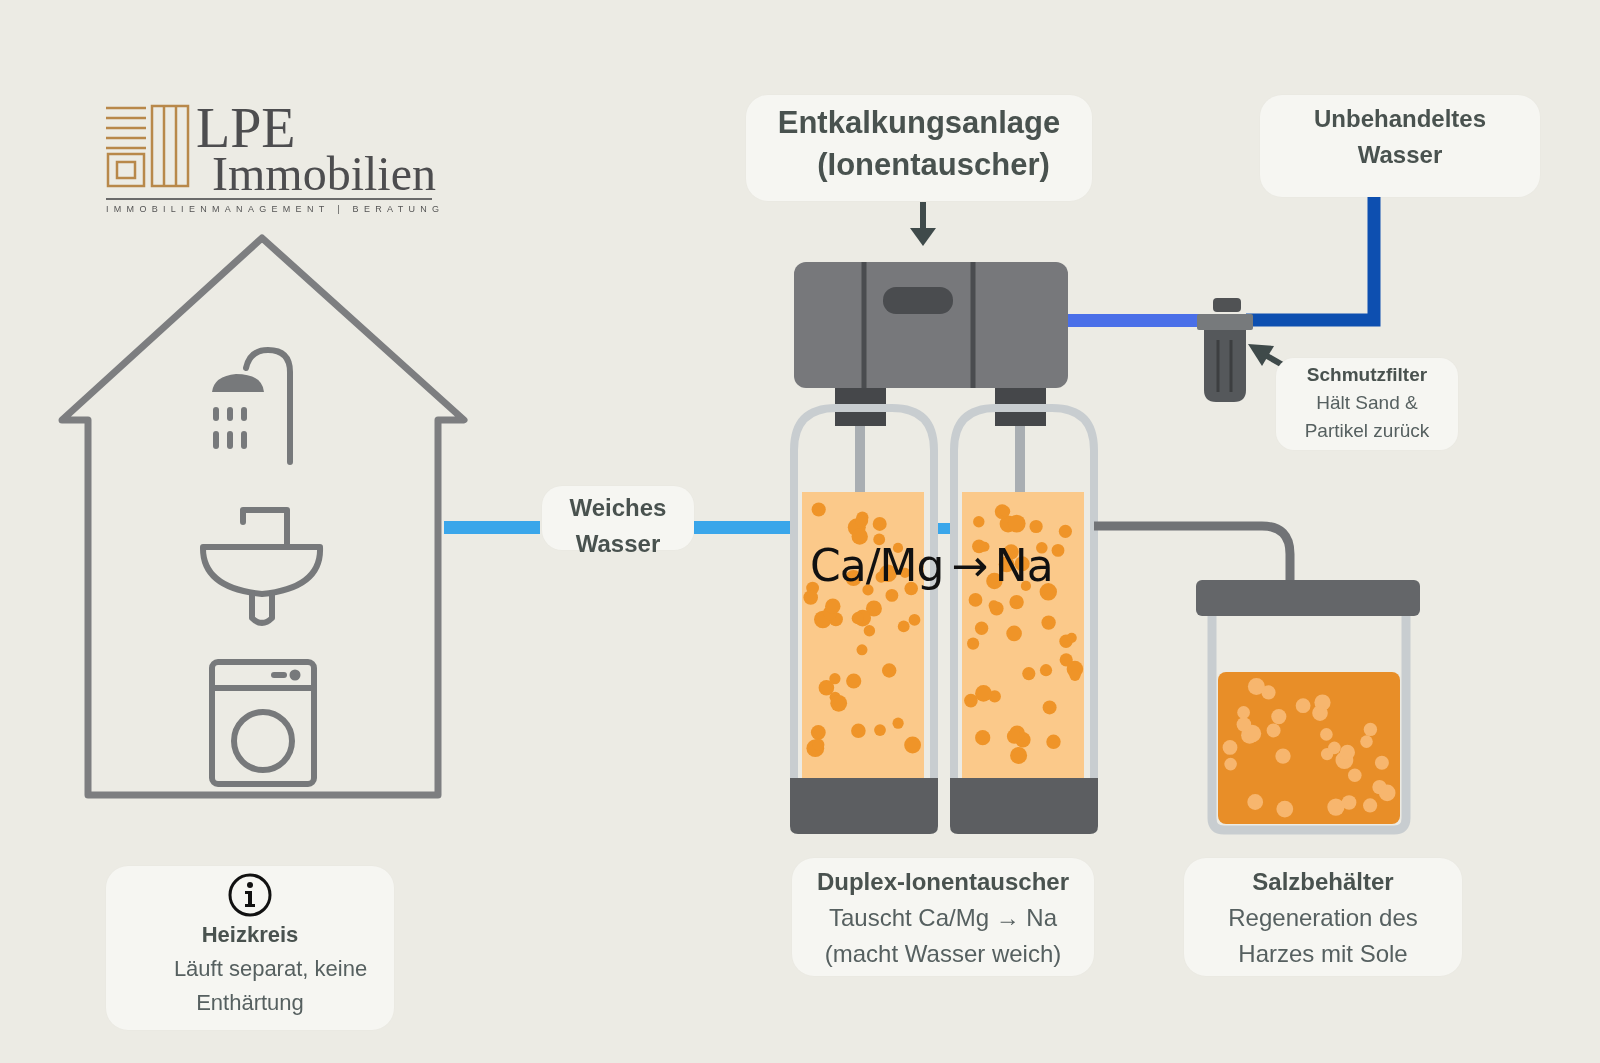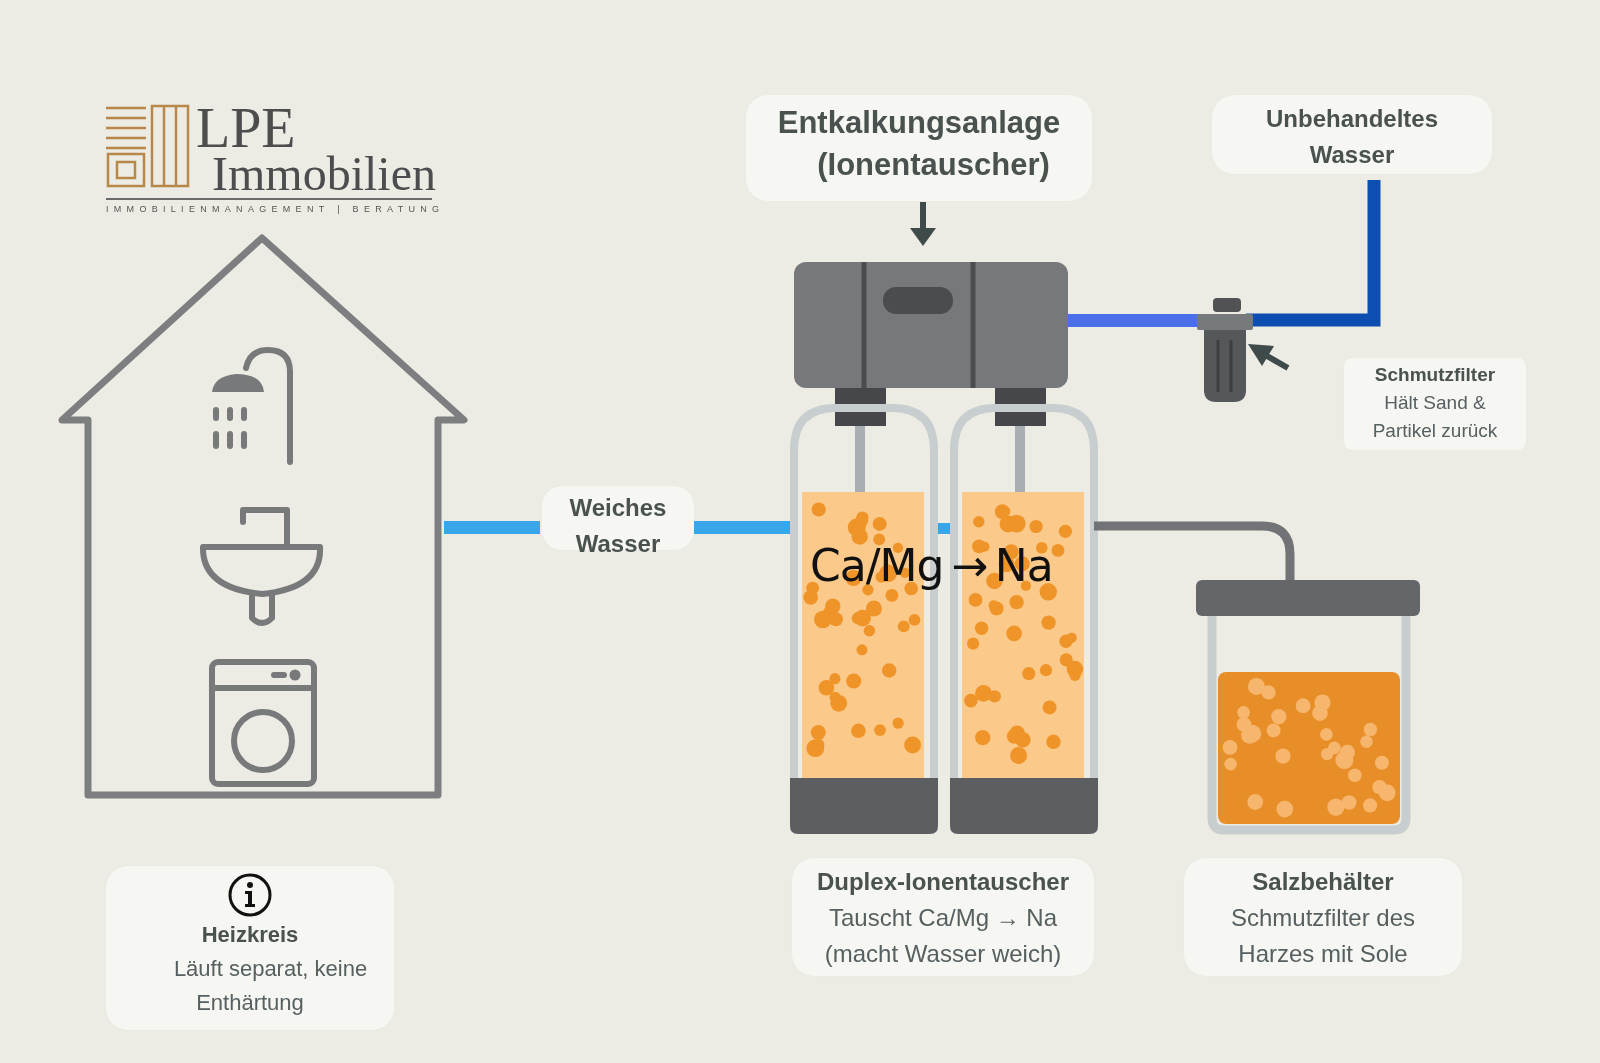--- a/index.html
+++ b/index.html
@@ -248,47 +248,47 @@
 <div class="logo-lpe">LPE</div>
 <div class="logo-imm">Immobilien</div>
 <div class="logo-rule"></div>
 <div class="logo-sub">IMMOBILIENMANAGEMENT | BERATUNG</div>
 
 <div class="card" style="left:746px; top:95px; width:346px; height:106px;">
   <div class="title" style="font-size:31px; margin-top:10px;">Entkalkungsanlage</div>
   <div class="title" style="font-size:31px; margin-top:6px;padding-left:29px;">(Ionentauscher)</div>
 </div>
 
-<div class="card" style="left:1212px; top:95px; width:280px; height:79px;">
+<div class="card" style="left:1260px; top:95px; width:280px; height:102px;">
   <div class="title" style="font-size:24px; margin-top:10px;">Unbehandeltes</div>
   <div class="title" style="font-size:24px; margin-top:8px;">Wasser</div>
 </div>
 
-<div class="card" style="left:1344px; top:358px; width:182px; height:92px; border-radius:8px;">
+<div class="card" style="left:1276px; top:358px; width:182px; height:92px; border-radius:18px;">
   <div class="title" style="font-size:19px; margin-top:6px;">Schmutzfilter</div>
   <div class="body" style="font-size:19px; margin-top:6px;">Hält Sand &amp;</div>
   <div class="body" style="font-size:19px; margin-top:6px;">Partikel zurück</div>
 </div>
 
 <div class="card" style="left:542px; top:486px; width:152px; height:64px; border-radius:20px;">
   <div class="title" style="font-size:24px; margin-top:8px;">Weiches</div>
   <div class="title" style="font-size:24px; margin-top:8px;">Wasser</div>
 </div>
 
 <div class="reaction">Ca/Mg → Na</div>
 
 <div class="card" style="left:792px; top:858px; width:302px; height:118px;">
   <div class="title" style="font-size:24px; margin-top:10px;">Duplex-Ionentauscher</div>
   <div class="body" style="font-size:24px; margin-top:8px;text-align:center;">Tauscht Ca/Mg → Na</div>
   <div class="body" style="font-size:24px; margin-top:8px;">(macht Wasser weich)</div>
 </div>
 
 <div class="card" style="left:1184px; top:858px; width:278px; height:118px;">
   <div class="title" style="font-size:24px; margin-top:10px;">Salzbehälter</div>
-  <div class="body" style="font-size:24px; margin-top:8px;">Schmutzfilter des</div>
+  <div class="body" style="font-size:24px; margin-top:8px;">Regeneration des</div>
   <div class="body" style="font-size:24px; margin-top:8px;">Harzes mit Sole</div>
 </div>
 
 <div class="card" style="left:106px; top:866px; width:288px; height:164px;">
   <svg width="46" height="46" viewBox="0 0 46 46" style="display:block; margin:6px auto 0;">
     <circle cx="23" cy="23" r="20" fill="none" stroke="#111" stroke-width="3"></circle>
     <circle cx="23" cy="13" r="3" fill="#111"></circle>
     <path d="M18 19 L25 19 L25 32 L28 32 L28 35 L18 35 L18 32 L21 32 L21 22 L18 22 Z" fill="#111"></path>
   </svg>
   <div class="title" style="font-size:22px; margin-top:4px;">Heizkreis</div>

